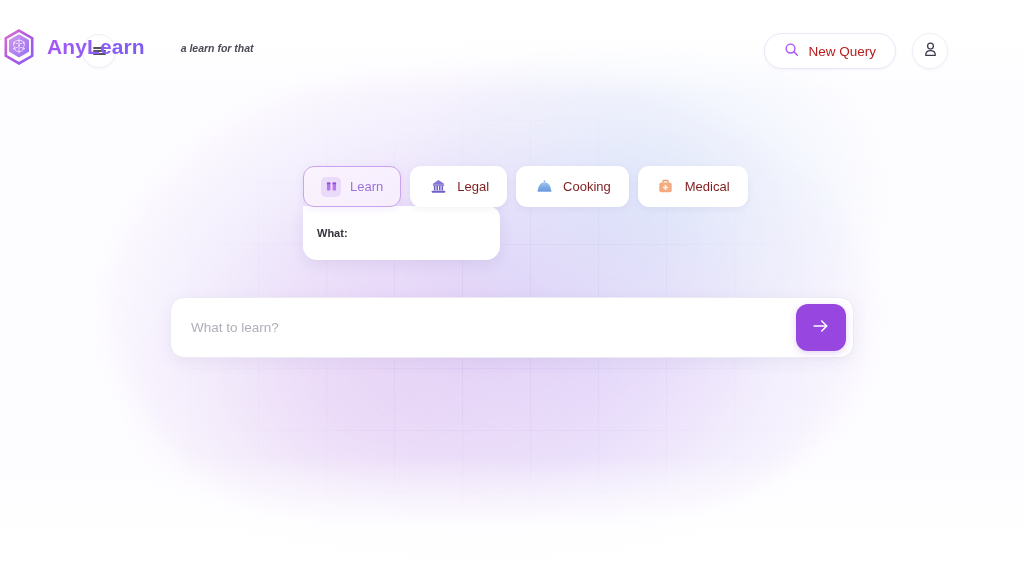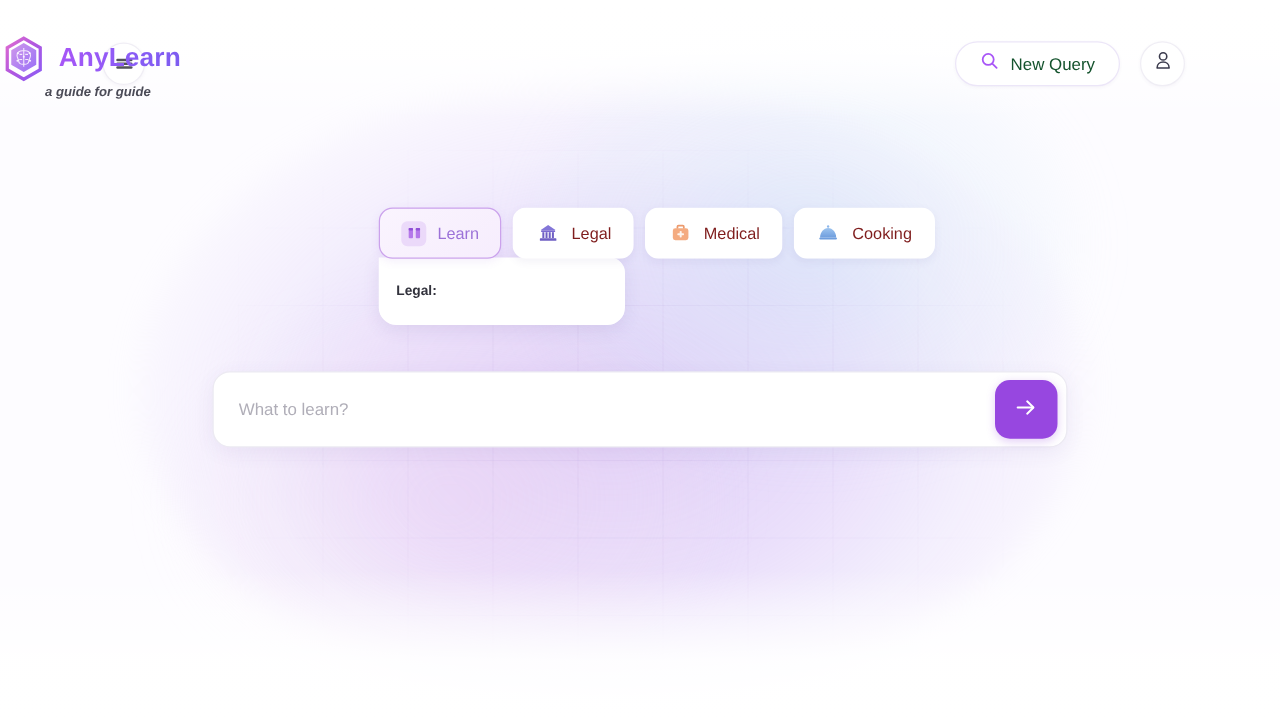--- a/index.html
+++ b/index.html
@@ -119,22 +119,22 @@
     background: #52525b;
     margin: 1.7px 0;
     border-radius: 1px;
   }
 
   .brand {
     position: absolute;
     left: 0; right: 0;
     top: 28px;
     display: flex;
-    flex-direction: column;
-    align-items: flex-start;
+    flex-direction: row;
+    align-items: center;
   }
   .brand-row {
     display: flex;
     align-items: center;
     gap: 9px;
   }
   .brand-mark {
     width: 38px;
     height: 38px;
     position: relative;
@@ -168,21 +168,21 @@
     background: #ffffff;
     border: 1px solid #ece6f8;
     box-shadow: 0 1px 3px rgba(80,60,120,0.05);
     display: flex;
     align-items: center;
     gap: 9px;
     cursor: pointer;
   }
   .new-query-btn .label {
     font-size: 13.5px;
-    color: #14532d;
+    color: #b91c1c;
   }
   .avatar-btn {
     position: absolute;
     right: 76px;
     top: 33px;
     width: 36px;
     height: 36px;
     border-radius: 50%;
     background: #ffffff;
     border: 1px solid #f0eef5;
@@ -394,21 +394,21 @@
             <circle cx="14.3" cy="14.6" r="0.85"></circle>
             <circle cx="23.7" cy="14.6" r="0.85"></circle>
             <circle cx="14.0" cy="20.6" r="0.85"></circle>
             <circle cx="24.0" cy="20.6" r="0.85"></circle>
             <circle cx="19.0" cy="17.4" r="0.8"></circle>
           </g>
         </svg>
       </div>
       <span class="brand-name">AnyLearn</span>
     </div>
-    <div class="brand-tag">a guide for guide</div>
+    <div class="brand-tag">a learn for that</div>
   </div>
 
   <div class="new-query-btn">
     <span>
       <svg width="15" height="15" viewBox="0 0 16 16">
         <circle cx="7" cy="7" r="4.7" fill="none" stroke="#a855f7" stroke-width="1.5"></circle>
         <line x1="10.5" y1="10.5" x2="14.2" y2="14.2" stroke="#a855f7" stroke-width="1.5" stroke-linecap="round"></line>
       </svg>
     </span>
     <span class="label">New Query</span>
@@ -444,54 +444,54 @@
         <rect x="2" y="13.4" width="14" height="2.1" rx="0.5" fill="#6f5fc4"></rect>
         <rect x="3" y="6.6" width="12" height="1.5" rx="0.4" fill="#7b6ad0"></rect>
         <path d="M9 2.2 L15.2 6.4 H2.8 Z" fill="#8376d8"></path>
         <rect x="4.1" y="8.2" width="1.7" height="5" fill="#6f5fc4"></rect>
         <rect x="6.8" y="8.2" width="1.7" height="5" fill="#6f5fc4"></rect>
         <rect x="9.5" y="8.2" width="1.7" height="5" fill="#6f5fc4"></rect>
         <rect x="12.2" y="8.2" width="1.7" height="5" fill="#6f5fc4"></rect>
       </svg>
     </span>
     <span class="tab-label">Legal</span>
-  </div>
-
-  <div class="tab">
-    <span class="tab-ico ico-medical">
-      <svg width="17" height="17" viewBox="0 0 18 18">
-        <path d="M6.3 4.6 V3.6 C6.3 3.0 6.7 2.7 7.2 2.7 H10.8 C11.3 2.7 11.7 3.0 11.7 3.6 V4.6" fill="none" stroke="#ec9a6d" stroke-width="1.5" stroke-linecap="round"></path>
-        <rect x="2.4" y="4.8" width="13.2" height="10.3" rx="2.1" fill="#f4ab80"></rect>
-        <rect x="8.2" y="7.2" width="1.7" height="5.6" rx="0.7" fill="#fdf3ec"></rect>
-        <rect x="6.2" y="9.2" width="5.7" height="1.7" rx="0.7" fill="#fdf3ec"></rect>
-      </svg>
-    </span>
-    <span class="tab-label">Medical</span>
   </div>
 
   <div class="tab">
     <span class="tab-ico ico-cooking">
       <svg width="17" height="17" viewBox="0 0 18 18">
         <defs>
           <linearGradient id="clg" x1="0" y1="0" x2="0" y2="1">
             <stop offset="0%" stop-color="#9dc4ef"></stop>
             <stop offset="100%" stop-color="#6f9ede"></stop>
           </linearGradient>
         </defs>
         <circle cx="9" cy="3.4" r="1.0" fill="#8fb8eb"></circle>
         <path d="M2.2 12.6 C2.2 8.3 5.3 4.6 9 4.6 C12.7 4.6 15.8 8.3 15.8 12.6 Z" fill="url(#clg)"></path>
         <rect x="1.5" y="12.6" width="15" height="1.9" rx="0.95" fill="#6f9ede"></rect>
       </svg>
     </span>
     <span class="tab-label">Cooking</span>
   </div>
+
+  <div class="tab">
+    <span class="tab-ico ico-medical">
+      <svg width="17" height="17" viewBox="0 0 18 18">
+        <path d="M6.3 4.6 V3.6 C6.3 3.0 6.7 2.7 7.2 2.7 H10.8 C11.3 2.7 11.7 3.0 11.7 3.6 V4.6" fill="none" stroke="#ec9a6d" stroke-width="1.5" stroke-linecap="round"></path>
+        <rect x="2.4" y="4.8" width="13.2" height="10.3" rx="2.1" fill="#f4ab80"></rect>
+        <rect x="8.2" y="7.2" width="1.7" height="5.6" rx="0.7" fill="#fdf3ec"></rect>
+        <rect x="6.2" y="9.2" width="5.7" height="1.7" rx="0.7" fill="#fdf3ec"></rect>
+      </svg>
+    </span>
+    <span class="tab-label">Medical</span>
+  </div>
 </div>
 
 <div class="role-panel">
-  <span class="role-label">Legal:</span>
+  <span class="role-label">What:</span>
 </div>
 
 <div class="search-bar">
   <input class="search-input" type="text" placeholder="What to learn?" style="">
   <button class="submit-btn">
     <span>
       <svg width="22" height="22" viewBox="0 0 24 24">
         <line x1="4.5" y1="12" x2="18" y2="12" stroke="#ffffff" stroke-width="1.7" stroke-linecap="round"></line>
         <polyline points="12.8,6.6 18.3,12 12.8,17.4" fill="none" stroke="#ffffff" stroke-width="1.7" stroke-linecap="round" stroke-linejoin="round"></polyline>
       </svg>

